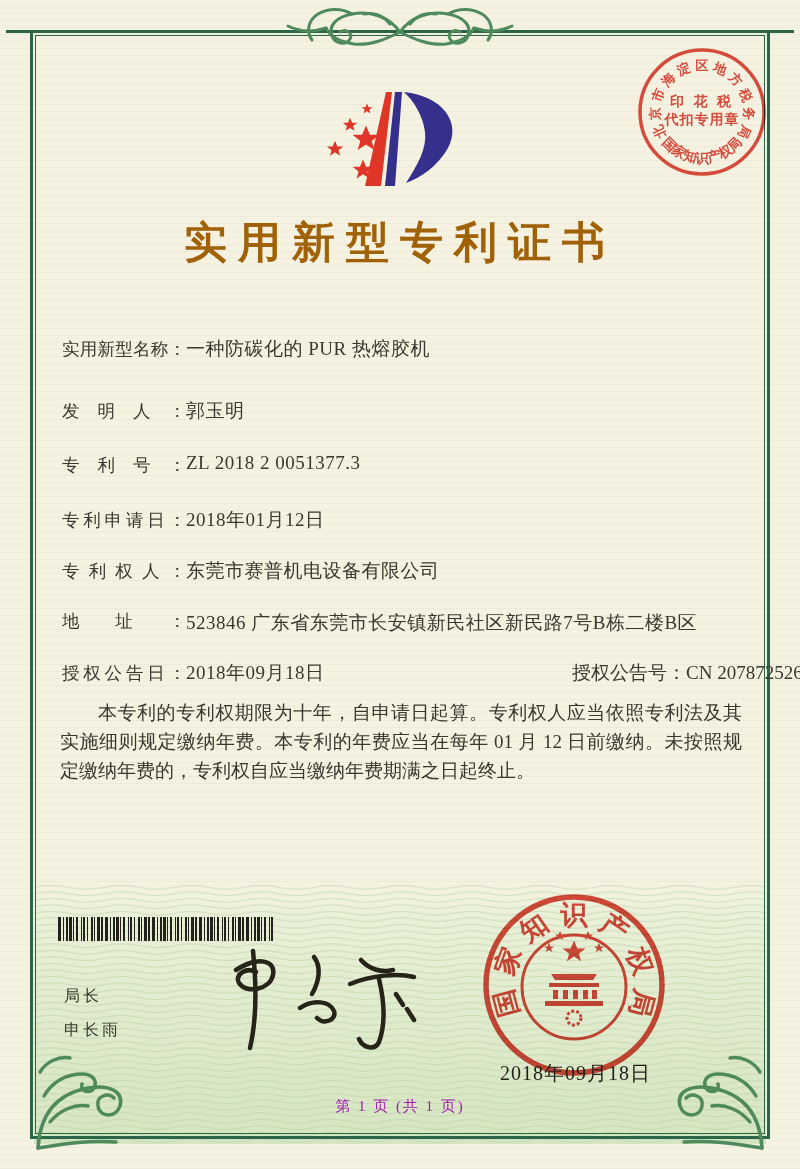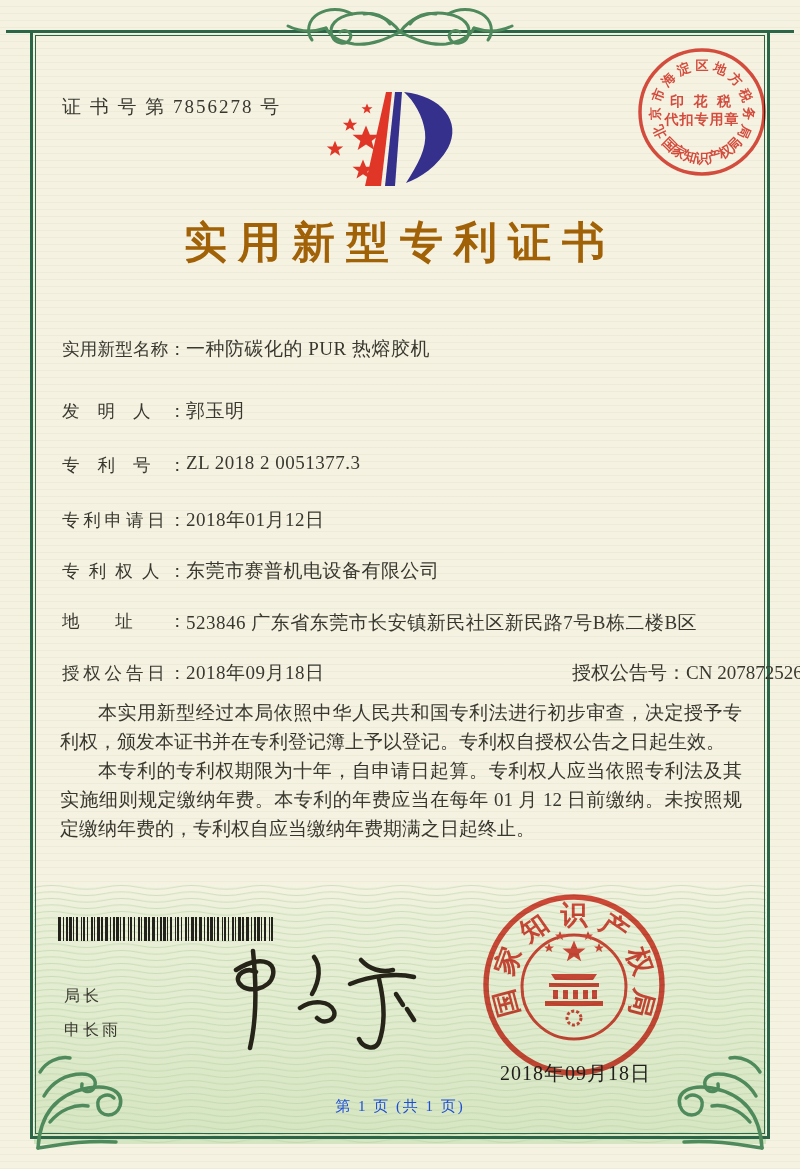--- a/index.html
+++ b/index.html
@@ -38,21 +38,21 @@
   .barcode{position:absolute;left:58px;top:917px;z-index:4;}
   .director{position:absolute;left:64px;top:986px;font-size:16px;letter-spacing:3px;z-index:5;}
   .director div{margin-bottom:13px;}
   .signature{position:absolute;left:200px;top:948px;z-index:5;}
   .signature path{fill:none;stroke:#262419;stroke-width:4.5;stroke-linecap:round;stroke-linejoin:round;}
   .tax-stamp{position:absolute;left:636px;top:46px;z-index:6;mix-blend-mode:multiply;opacity:.88;}
   .tax-stamp text{fill:var(--seal-red,#d8372a);font-weight:bold;}
   .main-seal{position:absolute;left:479px;top:890px;z-index:6;mix-blend-mode:multiply;opacity:.9;}
   .main-seal text{fill:var(--seal-red,#d8372a);font-weight:bold;}
   .seal-date{position:absolute;left:468px;top:1060px;width:215px;text-align:center;font-size:20px;color:#201f1a;z-index:7;letter-spacing:1px;}
-  .footer{position:absolute;left:0;right:0;top:1097px;text-align:center;font-size:15px;letter-spacing:2px;z-index:7;color:#1d4ed8;}
+  .footer{position:absolute;left:0;right:0;top:1097px;text-align:center;font-size:15px;letter-spacing:2px;z-index:7;color:#a21caf;}
   .logo{position:absolute;left:320px;top:88px;z-index:4;}
   svg{display:block;}
 </style>
 </head>
 <body>
 
 <div class="page">
 
   <svg class="band" width="732" height="260" viewBox="0 0 732 260">
     <defs>
@@ -89,21 +89,20 @@
       <path d="M8,96 C34,92 58,88 86,90"></path>
       <path d="M20,70 C30,58 44,52 58,54"></path>
       <path d="M14,44 C22,30 36,22 52,22 C62,22 68,28 64,36 C60,42 50,40 52,32"></path>
       <path d="M10,20 C16,10 28,4 40,6"></path>
     </g>
   </svg>
   <svg class="ornament corner" style="left:650px;top:1052px;" width="120" height="100" viewBox="0 0 120 100">
     <use href="#flourish" transform="translate(120,0) scale(-1,1)"></use>
   </svg>
 
-  <div class="cert-no">证 书 号 第 7856278 号</div>
 
   <svg class="logo" width="150" height="112" viewBox="0 0 150 112">
     <defs>
       <polygon id="star5" points="0,-10 2.9,-3.1 10,-3.1 4.2,1.5 6.2,8.1 0,4 -6.2,8.1 -4.2,1.5 -10,-3.1 -2.9,-3.1"></polygon>
     </defs>
     <polygon points="66,4 72,4 61,98 45,98" fill="var(--logo-red,#df3628)"></polygon>
     <polygon points="75,4 82,4 75,98 65,98" fill="var(--logo-blue,#35308b)"></polygon>
     <path fill="var(--logo-blue,#35308b)" d="M84,4 C122,8 142,34 128,60 C118,78 100,90 86,95 C98,76 107,60 105,44 C103,28 94,13 84,4 Z"></path>
     <g fill="var(--logo-red,#df3628)">
       <use href="#star5" transform="translate(47,21) scale(0.55)"></use>
@@ -212,21 +211,20 @@
         <span>日</span>
         <span>：</span>
       </span>
     <span class="fvalue">2018年09月18日</span>
     <span class="grant-right">
       <span>授权公告号：</span><span>CN 207872526 U</span>
     </span>
   </div>
 
   <div class="paras">
-    <p>本实用新型经过本局依照中华人民共和国专利法进行初步审查，决定授予专利权，颁发本证书并在专利登记簿上予以登记。专利权自授权公告之日起生效。</p>
     <p>本专利的专利权期限为十年，自申请日起算。专利权人应当依照专利法及其实施细则规定缴纳年费。本专利的年费应当在每年 01 月 12 日前缴纳。未按照规定缴纳年费的，专利权自应当缴纳年费期满之日起终止。</p>
   </div>
 
   <svg class="barcode" width="216" height="24" viewBox="0 0 216 24">
     <path d="M0,12 H216" stroke="#22211c" stroke-width="24" stroke-dasharray="3 2 1 2 2 1 3 1 1 2 2 3 1 1 2 2 1 3 2 1 1 2 3 1 2 2"></path>
   </svg>
 
   <div class="director">
     <div>局长</div>
     <div>申长雨</div>

